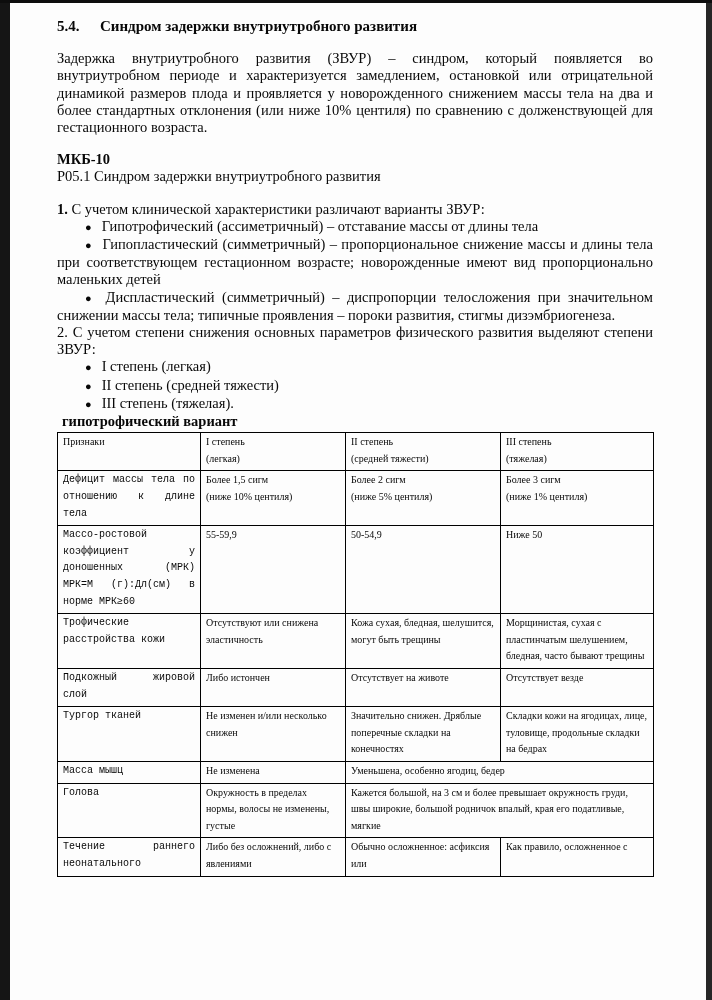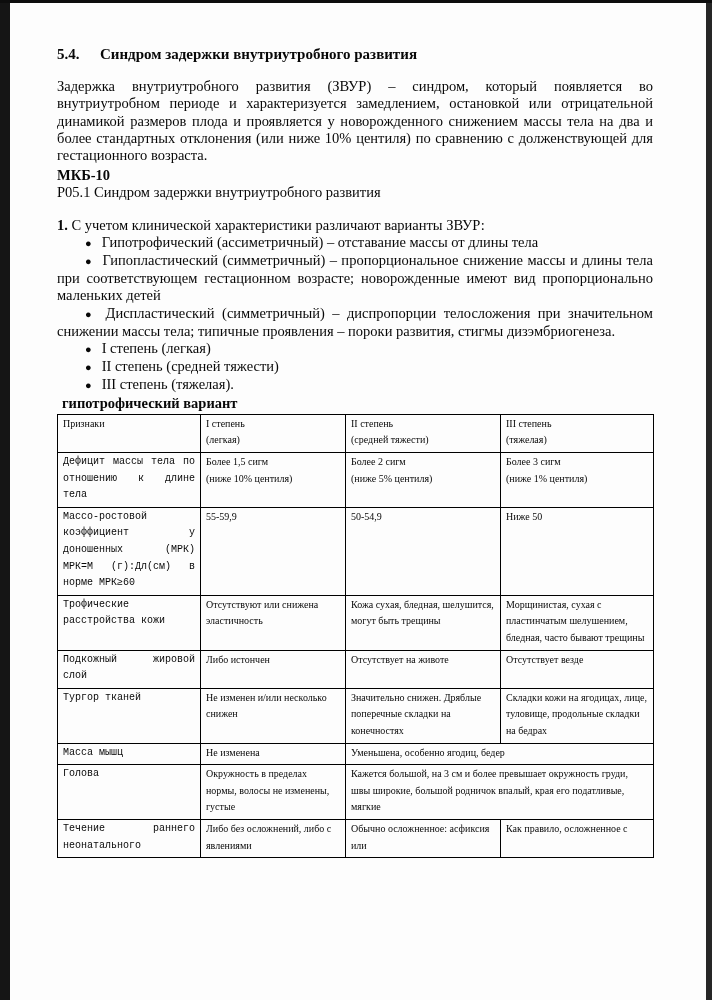--- a/index.html
+++ b/index.html
@@ -10,30 +10,30 @@
     color: #080808;
     font-family: "Liberation Serif", "DejaVu Serif", serif;
     position: relative;
     overflow: hidden;
   }
   .edge-left  { position: absolute; left: 0; top: 0; width: 10px; height: 1000px; background: #151515; z-index: 5; }
   .edge-right { position: absolute; right: 0; top: 0; width: 6px; height: 1000px; background: #262626; z-index: 5; }
   .edge-top   { position: absolute; left: 0; top: 0; width: 712px; height: 3px; background: #0d0d0d; z-index: 6; }
 
   .content {
-    position: absolute; left: 57px; top: 46px; width: 596px;
+    position: absolute; left: 57px; top: 18px; width: 596px;
     font-size: 14.5px; line-height: 17.2px;
   }
   p { margin: 0; }
   .just { text-align: justify; }
 
   .sec-h { font-size: 15px; font-weight: bold; margin: 0 0 15px 0; }
   .sec-num { display: inline-block; width: 43px; }
 
-  .mkb-h { font-weight: bold; margin-top: 3px; }
+  .mkb-h { font-weight: bold; margin-top: 15px; }
   .mkb-e { margin-bottom: 15px; }
 
   .bullet { text-indent: 28px; }
   .blt { margin-right: 10px; font-size: 11px; }
 
   .tbl-title { font-weight: bold; margin: 15px 0 0 8px; }
   .tbl-sub   { font-weight: bold; margin: 0 0 2px 5px; }
 
   table {
     border-collapse: collapse; table-layout: fixed;
@@ -79,20 +79,21 @@
   <div class="bullet just">
     <span class="blt">●</span><span>Гипотрофический (ассиметричный) – отставание массы от длины тела</span>
   </div>
   <div class="bullet just">
     <span class="blt">●</span><span>Гипопластический (симметричный) – пропорциональное снижение массы и длины тела при соответствующем гестационном возрасте; новорожденные имеют вид пропорционально маленьких детей</span>
   </div>
   <div class="bullet just">
     <span class="blt">●</span><span>Диспластический (симметричный) – диспропорции телосложения при значительном снижении массы тела; типичные проявления – пороки развития, стигмы дизэмбриогенеза.</span>
   </div>
 
+  <p class="just">2. С учетом степени снижения основных параметров физического развития выделяют степени ЗВУР:</p>
 
   <div class="bullet just">
     <span class="blt">●</span><span>I степень (легкая)</span>
   </div>
   <div class="bullet just">
     <span class="blt">●</span><span>II степень (средней тяжести)</span>
   </div>
   <div class="bullet just">
     <span class="blt">●</span><span>III степень (тяжелая).</span>
   </div>

